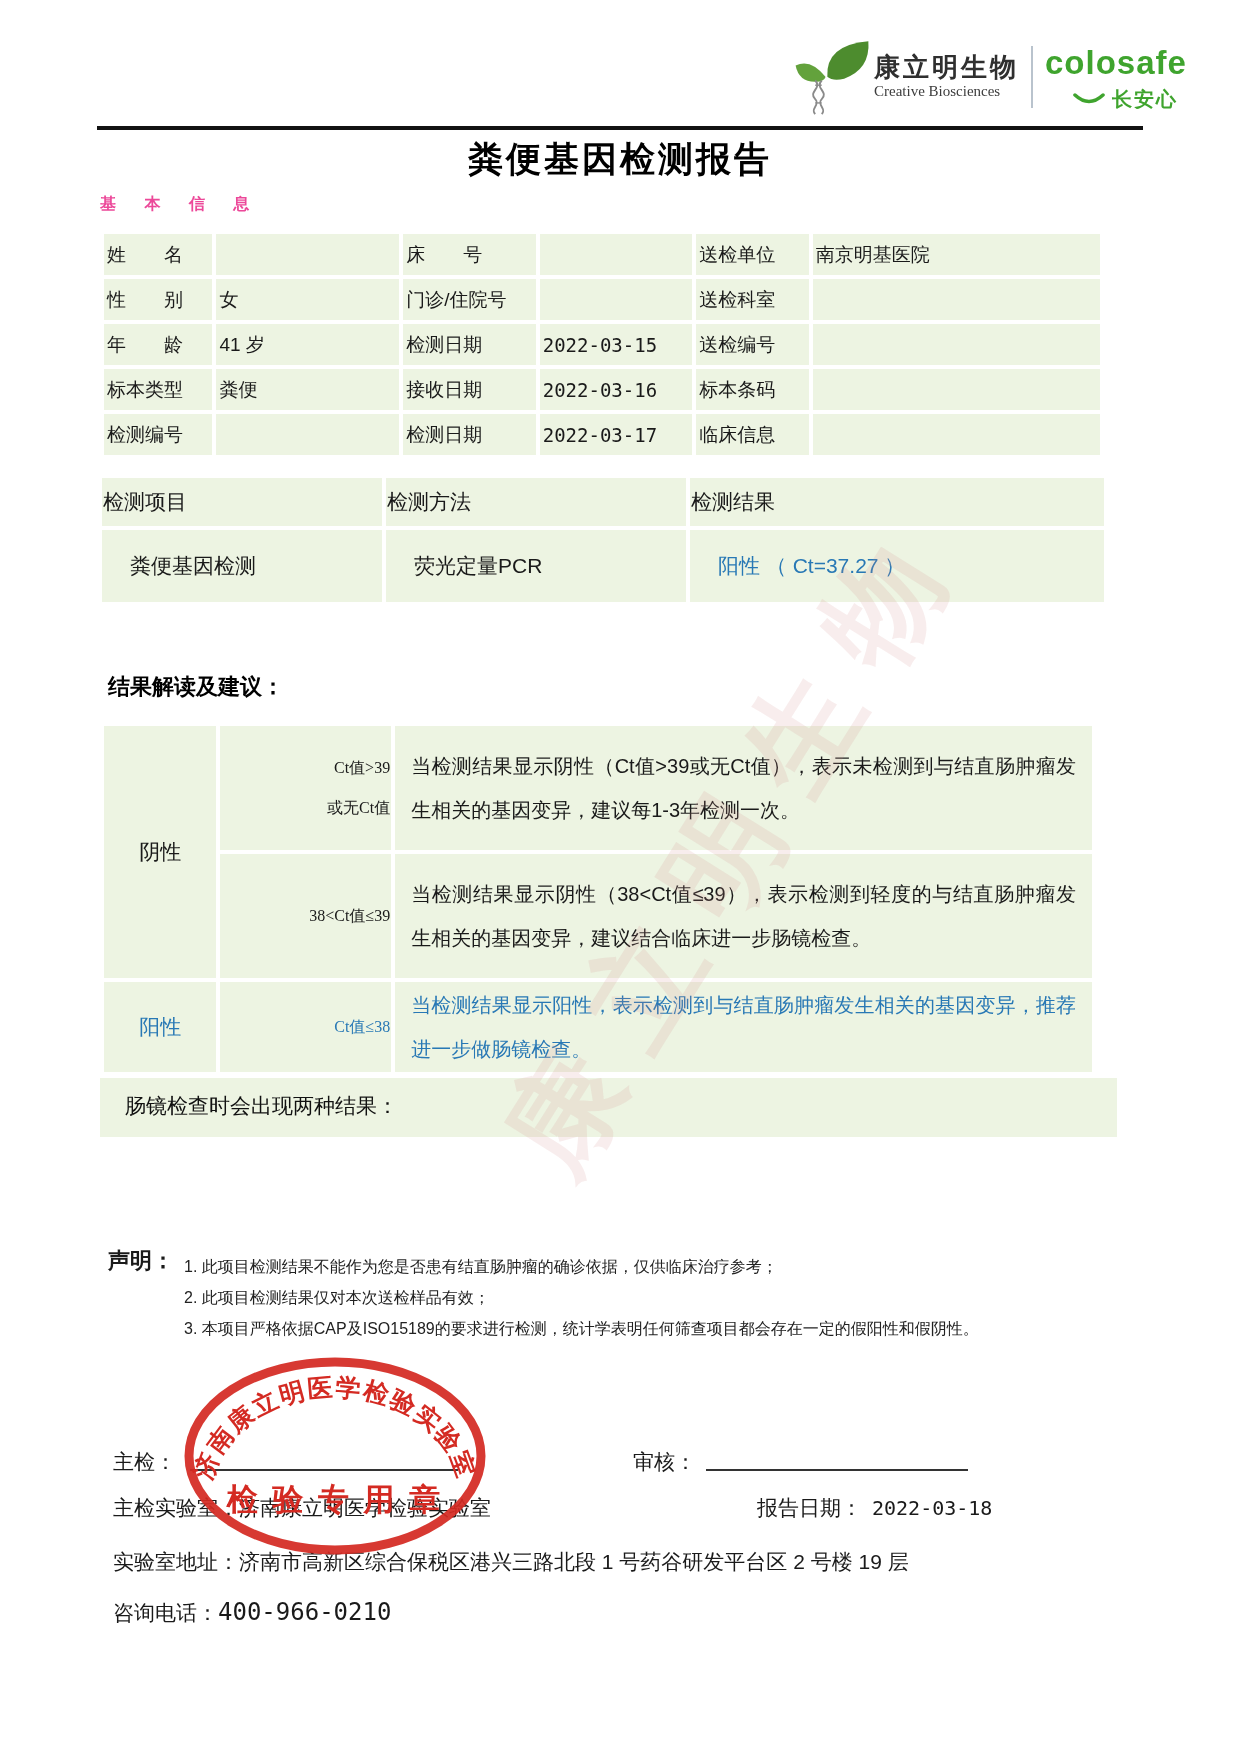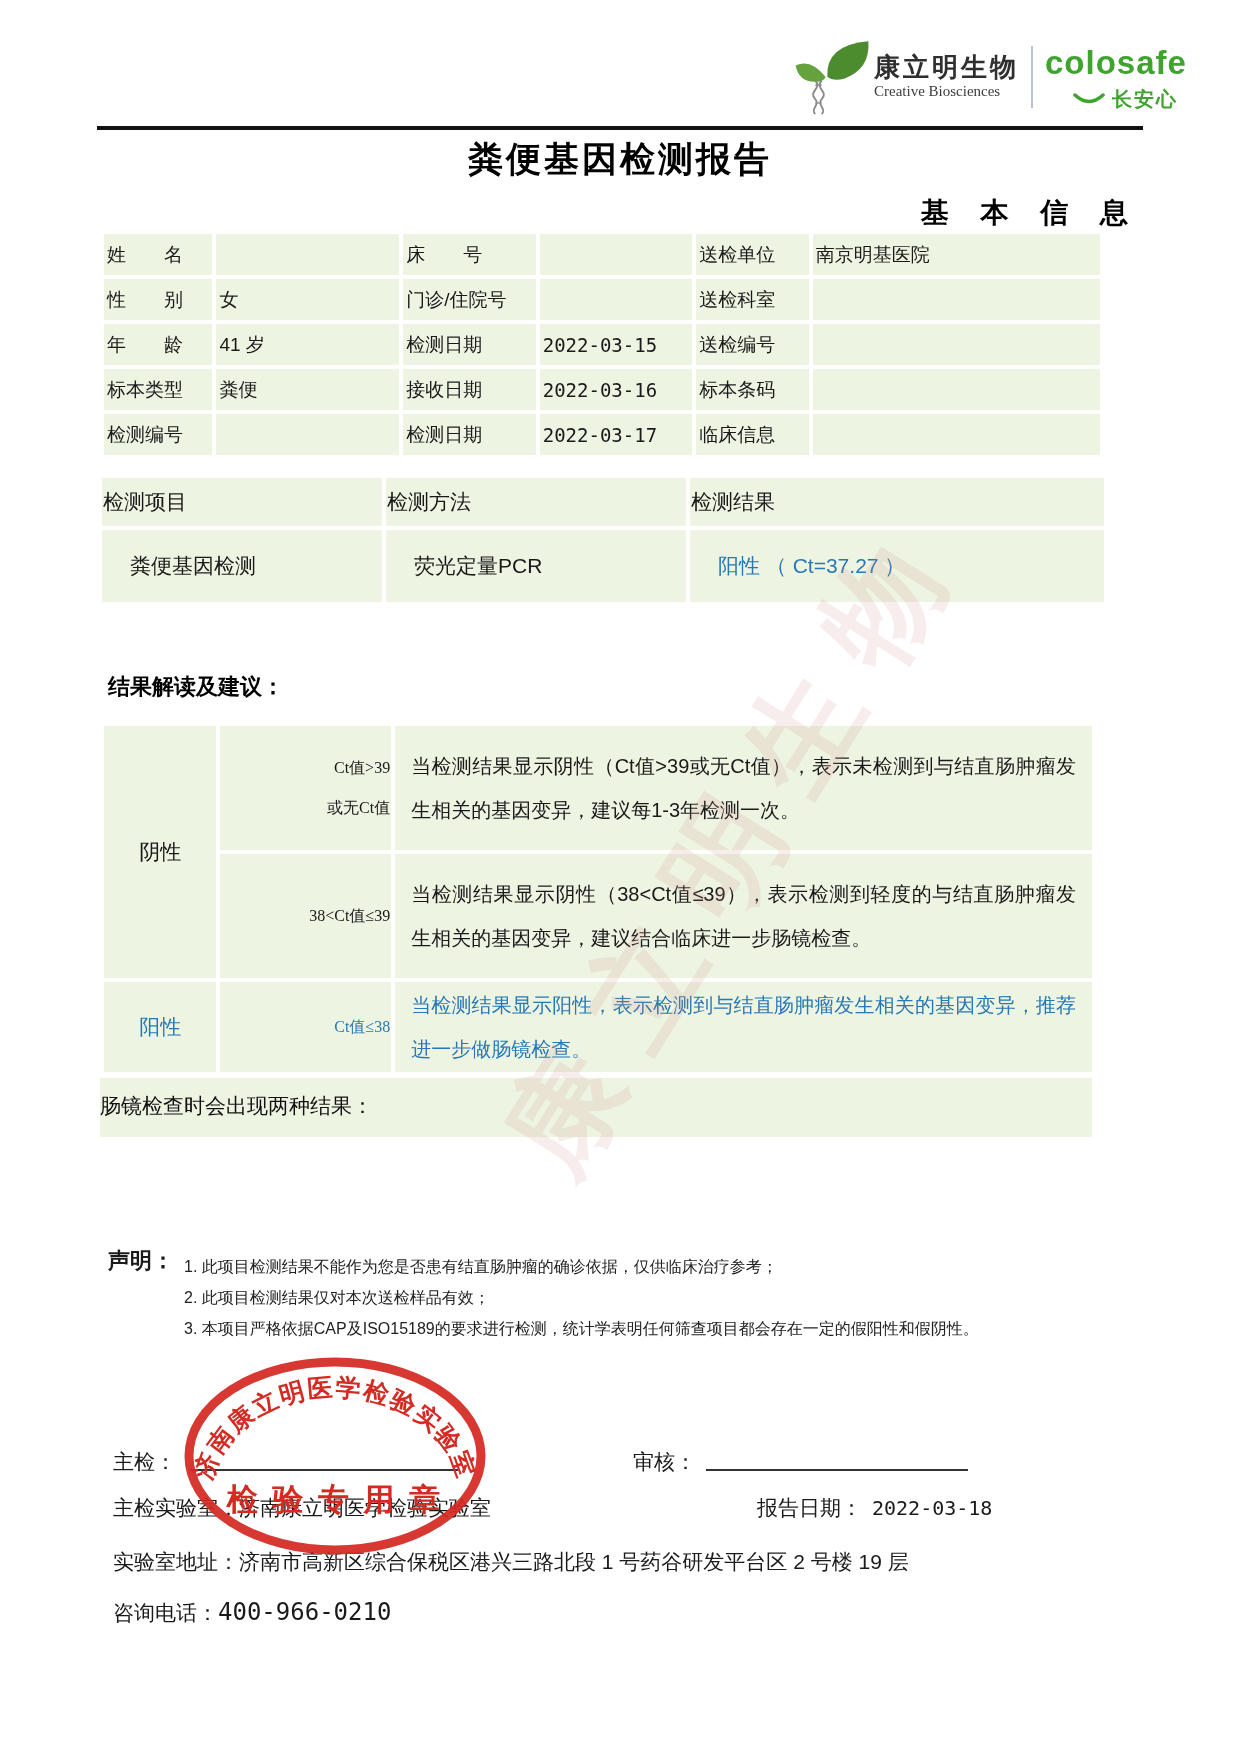--- a/index.html
+++ b/index.html
@@ -15,22 +15,22 @@
   .logo-divider{width:2px;height:62px;background:#b9c3cd;}
   .colosafe-block{display:flex;flex-direction:column;align-items:center;line-height:1;gap:8px;}
   .colosafe-word{font-size:33px;font-weight:bold;color:#3fa42e;letter-spacing:1px;}
   .colosafe-sub{display:flex;align-items:center;gap:6px;margin-top:2px;margin-left:18px;}
   .colosafe-cn{font-size:20px;font-weight:bold;color:#3fa42e;letter-spacing:2px;}
 
   .topline{position:absolute;left:97px;top:126px;width:1046px;height:4px;background:#121212;}
 
   .report-title{position:absolute;left:100px;top:136px;width:1040px;text-align:center;
                 font-size:35px;font-weight:bold;letter-spacing:3px;color:#000;}
-  .section-title{position:absolute;left:100px;top:194px;width:1040px;text-align:right;
-                 font-size:28px;font-weight:bold;letter-spacing:12px;color:#000000;}
+  .section-title{position:absolute;left:100px;top:194px;width:1040px;text-align:left;
+                 font-size:16px;font-weight:bold;letter-spacing:12px;color:#ec4899;}
 
   
   table{border-collapse:separate;border-spacing:4px;table-layout:fixed;}
   td{background:#edf4e2;vertical-align:middle;overflow:hidden;}
 
   .basic-table{position:absolute;left:100px;top:230px;width:1004px;font-size:19px;}
   .basic-table td{height:41px;padding:0 3px;}
 
   .result-table{position:absolute;left:98px;top:474px;width:1010px;font-size:21px;}
   .result-table .hrow td{height:46px;}
@@ -40,21 +40,21 @@
   .interp-heading{position:absolute;left:108px;top:672px;font-size:22px;font-weight:bold;color:#000;}
 
   .interp-table{position:absolute;left:100px;top:722px;width:996px;font-size:20px;}
   .interp-table .c-label{text-align:center;font-size:21px;}
   .interp-table .c-range{text-align:right;white-space:pre-line;line-height:40px;
                          font-family:Liberation Serif, serif;font-size:16px;}
   .interp-table .c-desc{padding:0 16px;line-height:44px;text-align:justify;}
   .r1{height:124px;} .r2{height:124px;} .r3{height:90px;}
 
   .colonoscopy{position:absolute;left:100px;top:1078px;width:980px;background:#edf4e2;
-               padding:6px 12px 10px 0;font-size:21px;line-height:43px;color:#111;}
+               padding:6px 12px 10px 25px;font-size:21px;line-height:43px;color:#111;}
 
   
   .statement{position:absolute;left:108px;top:1246px;display:flex;align-items:flex-start;}
   .statement-label{font-size:22px;font-weight:bold;white-space:nowrap;}
   .statement-items{margin-left:10px;padding-top:5px;font-size:16px;line-height:31px;color:#222;}
 
   
   .stamp{position:absolute;left:180px;top:1356px;z-index:6;}
 
   

